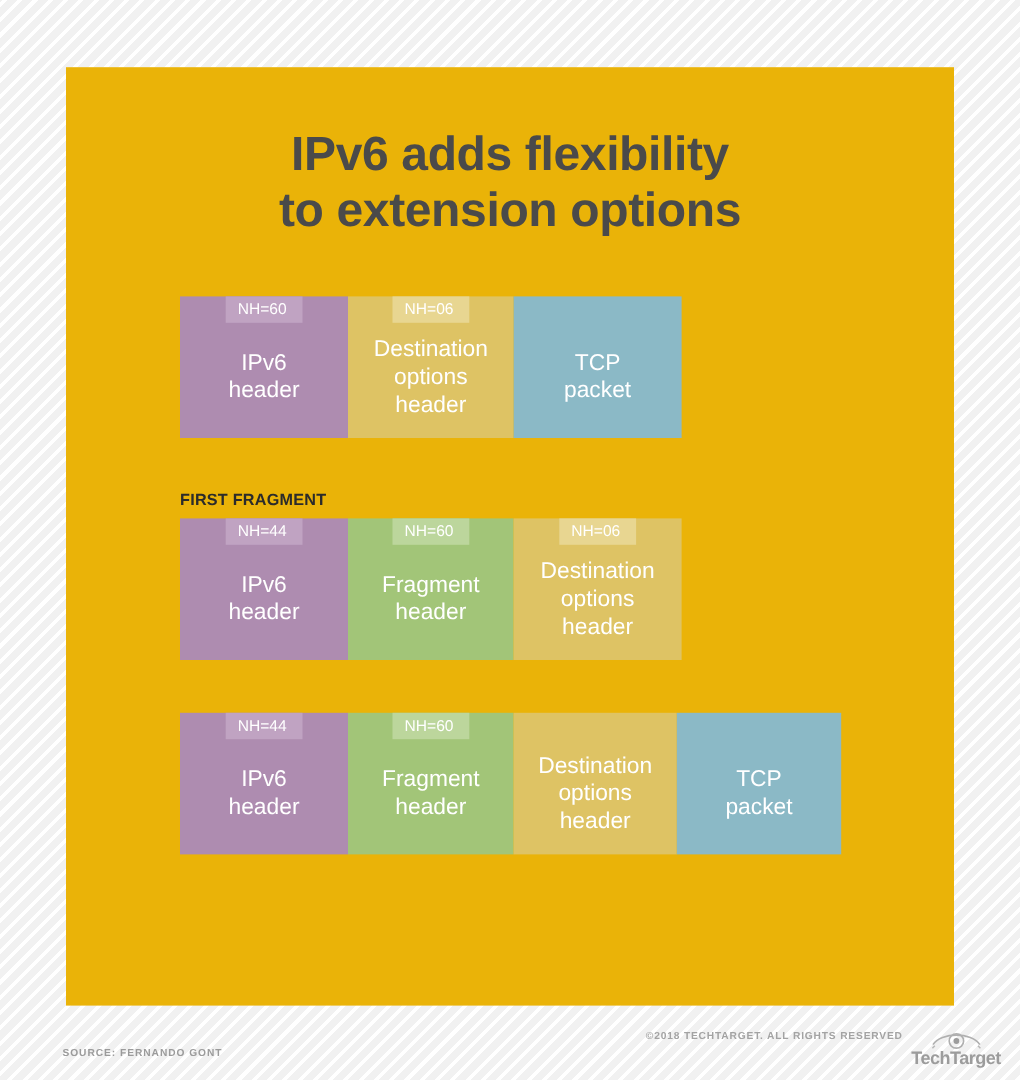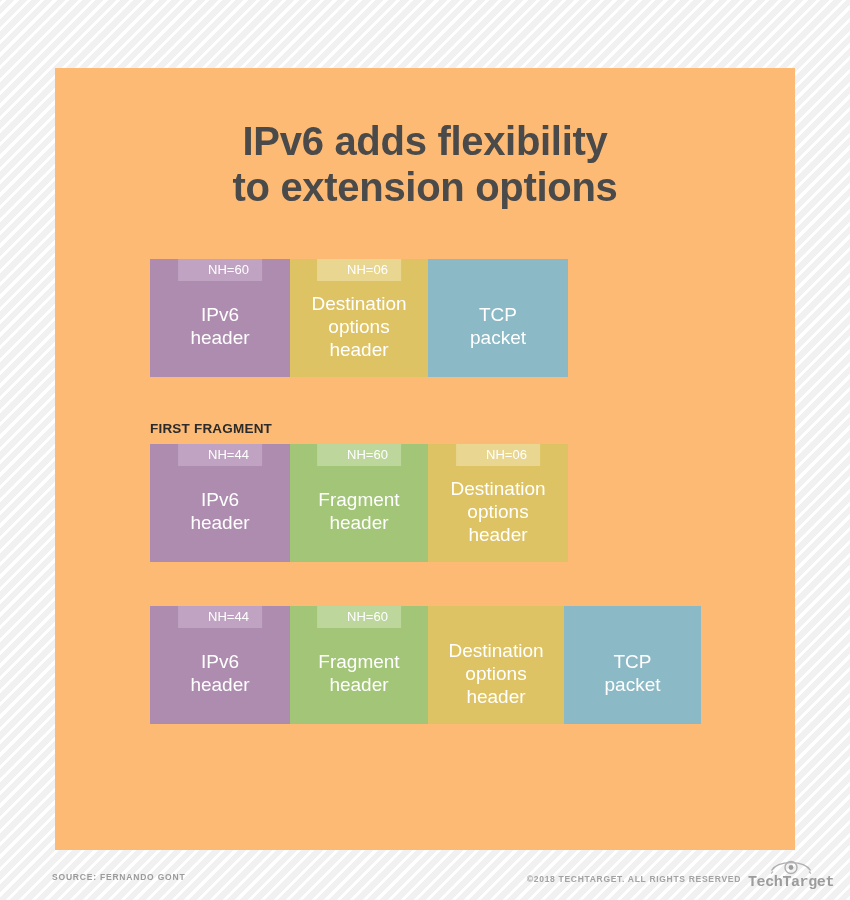--- a/index.html
+++ b/index.html
@@ -17,24 +17,24 @@
       #ffffff 0px, #ffffff 3px,
       #f1f1f1 3px, #f1f1f1 9px
     );
     font-family: "Liberation Sans", sans-serif;
     -webkit-font-smoothing: antialiased;
   }
 
   #card {
     position: absolute;
     left: 55px;
-    top: 68px;
+    top: 56px;
     width: 740px;
     height: 782px;
-    background: #fdba74;
+    background: #eab308;
   }
 
   #title {
     text-align: center;
     color: #4a4a4a;
     font-weight: bold;
     font-size: 40px;
     line-height: 46px;
     letter-spacing: -0.3px;
     padding-top: 50px;
@@ -85,21 +85,21 @@
   }
 
   .nh-badge {
     position: absolute;
     top: 0;
     left: 50%;
     transform: translateX(-50%);
     color: #ffffff;
     font-size: 13px;
     line-height: 19px;
-    padding: 1px 13px 2px 30px;
+    padding: 1px 13px 2px 10px;
     white-space: nowrap;
   }
 
   #footer {
     position: absolute;
     left: 0;
     top: 858px;
     width: 850px;
     height: 42px;
     padding-left: 36px;
@@ -112,40 +112,39 @@
     letter-spacing: 0.8px;
     color: #9b9b9b;
     font-weight: bold;
     text-transform: uppercase;
   }
   .footer-right {
     position: absolute;
     right: 52px;
     top: 0px;
     display: flex;
-    align-items: flex-end;
   }
   .copyright {
     font-size: 8.5px;
     letter-spacing: 0.7px;
     color: #a3a3a3;
     font-weight: bold;
     text-transform: uppercase;
     margin-right: 7px;
     margin-bottom: 10px;
   }
   .tt-logo {
     display: flex;
     flex-direction: column;
     align-items: center;
     margin-bottom: 4px;
   }
   .tt-eye { display: block; }
   .tt-word {
-    font-family: Liberation Mono, monospace;
+    font-family: Liberation Sans, sans-serif;
     font-size: 15px;
     font-weight: bold;
     color: #9c9c9c;
     letter-spacing: -0.4px;
     line-height: 15px;
   }
 </style>
 </head>
 <body>
 

